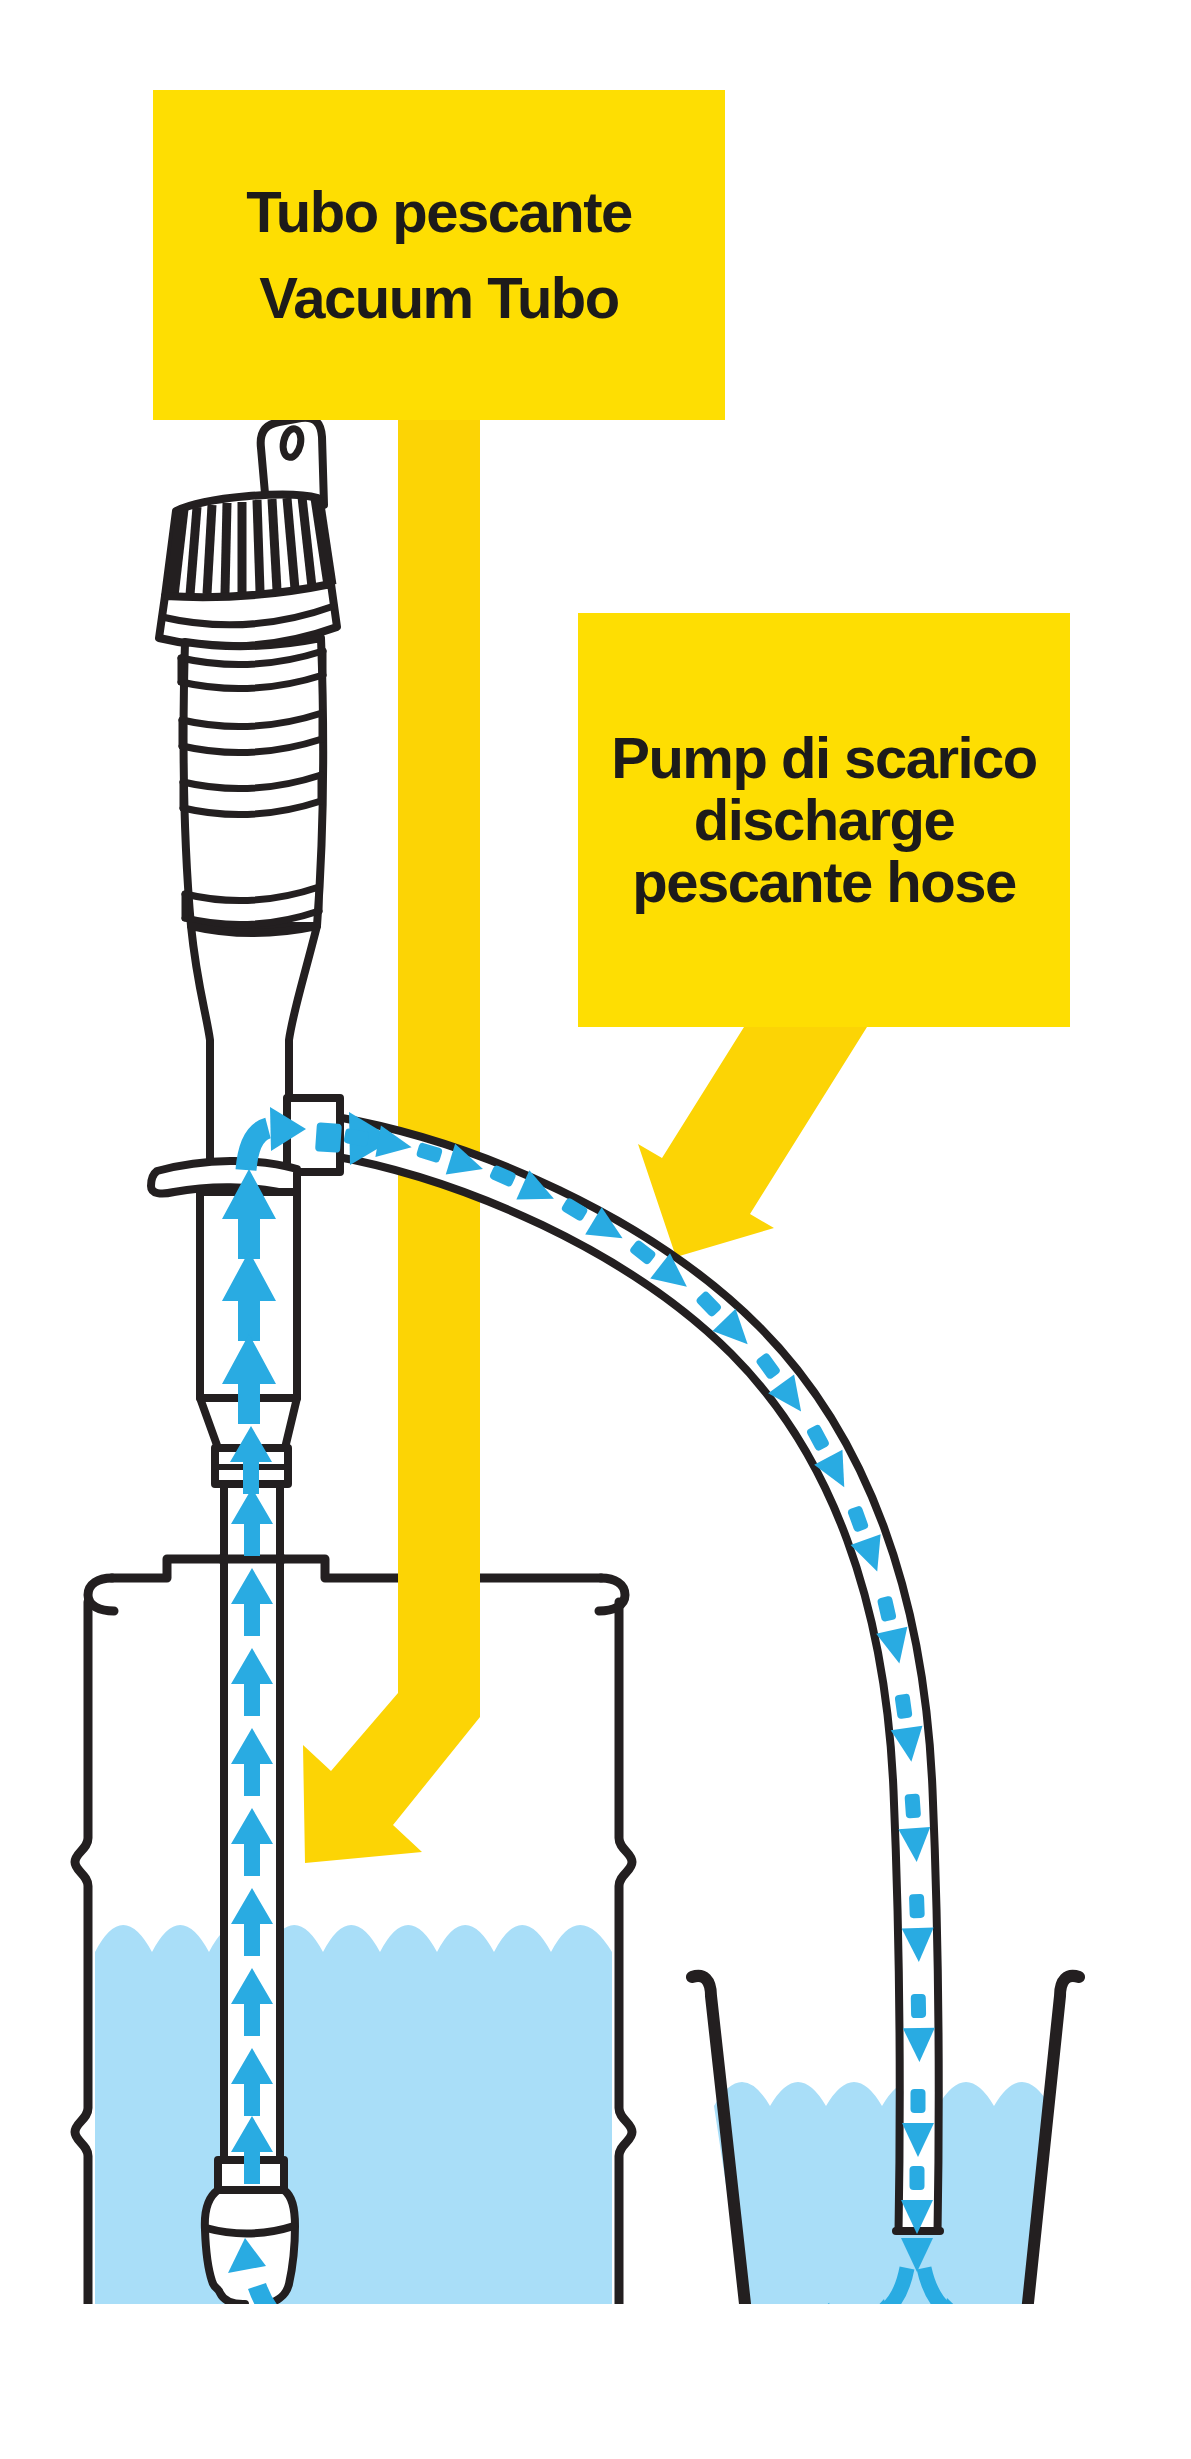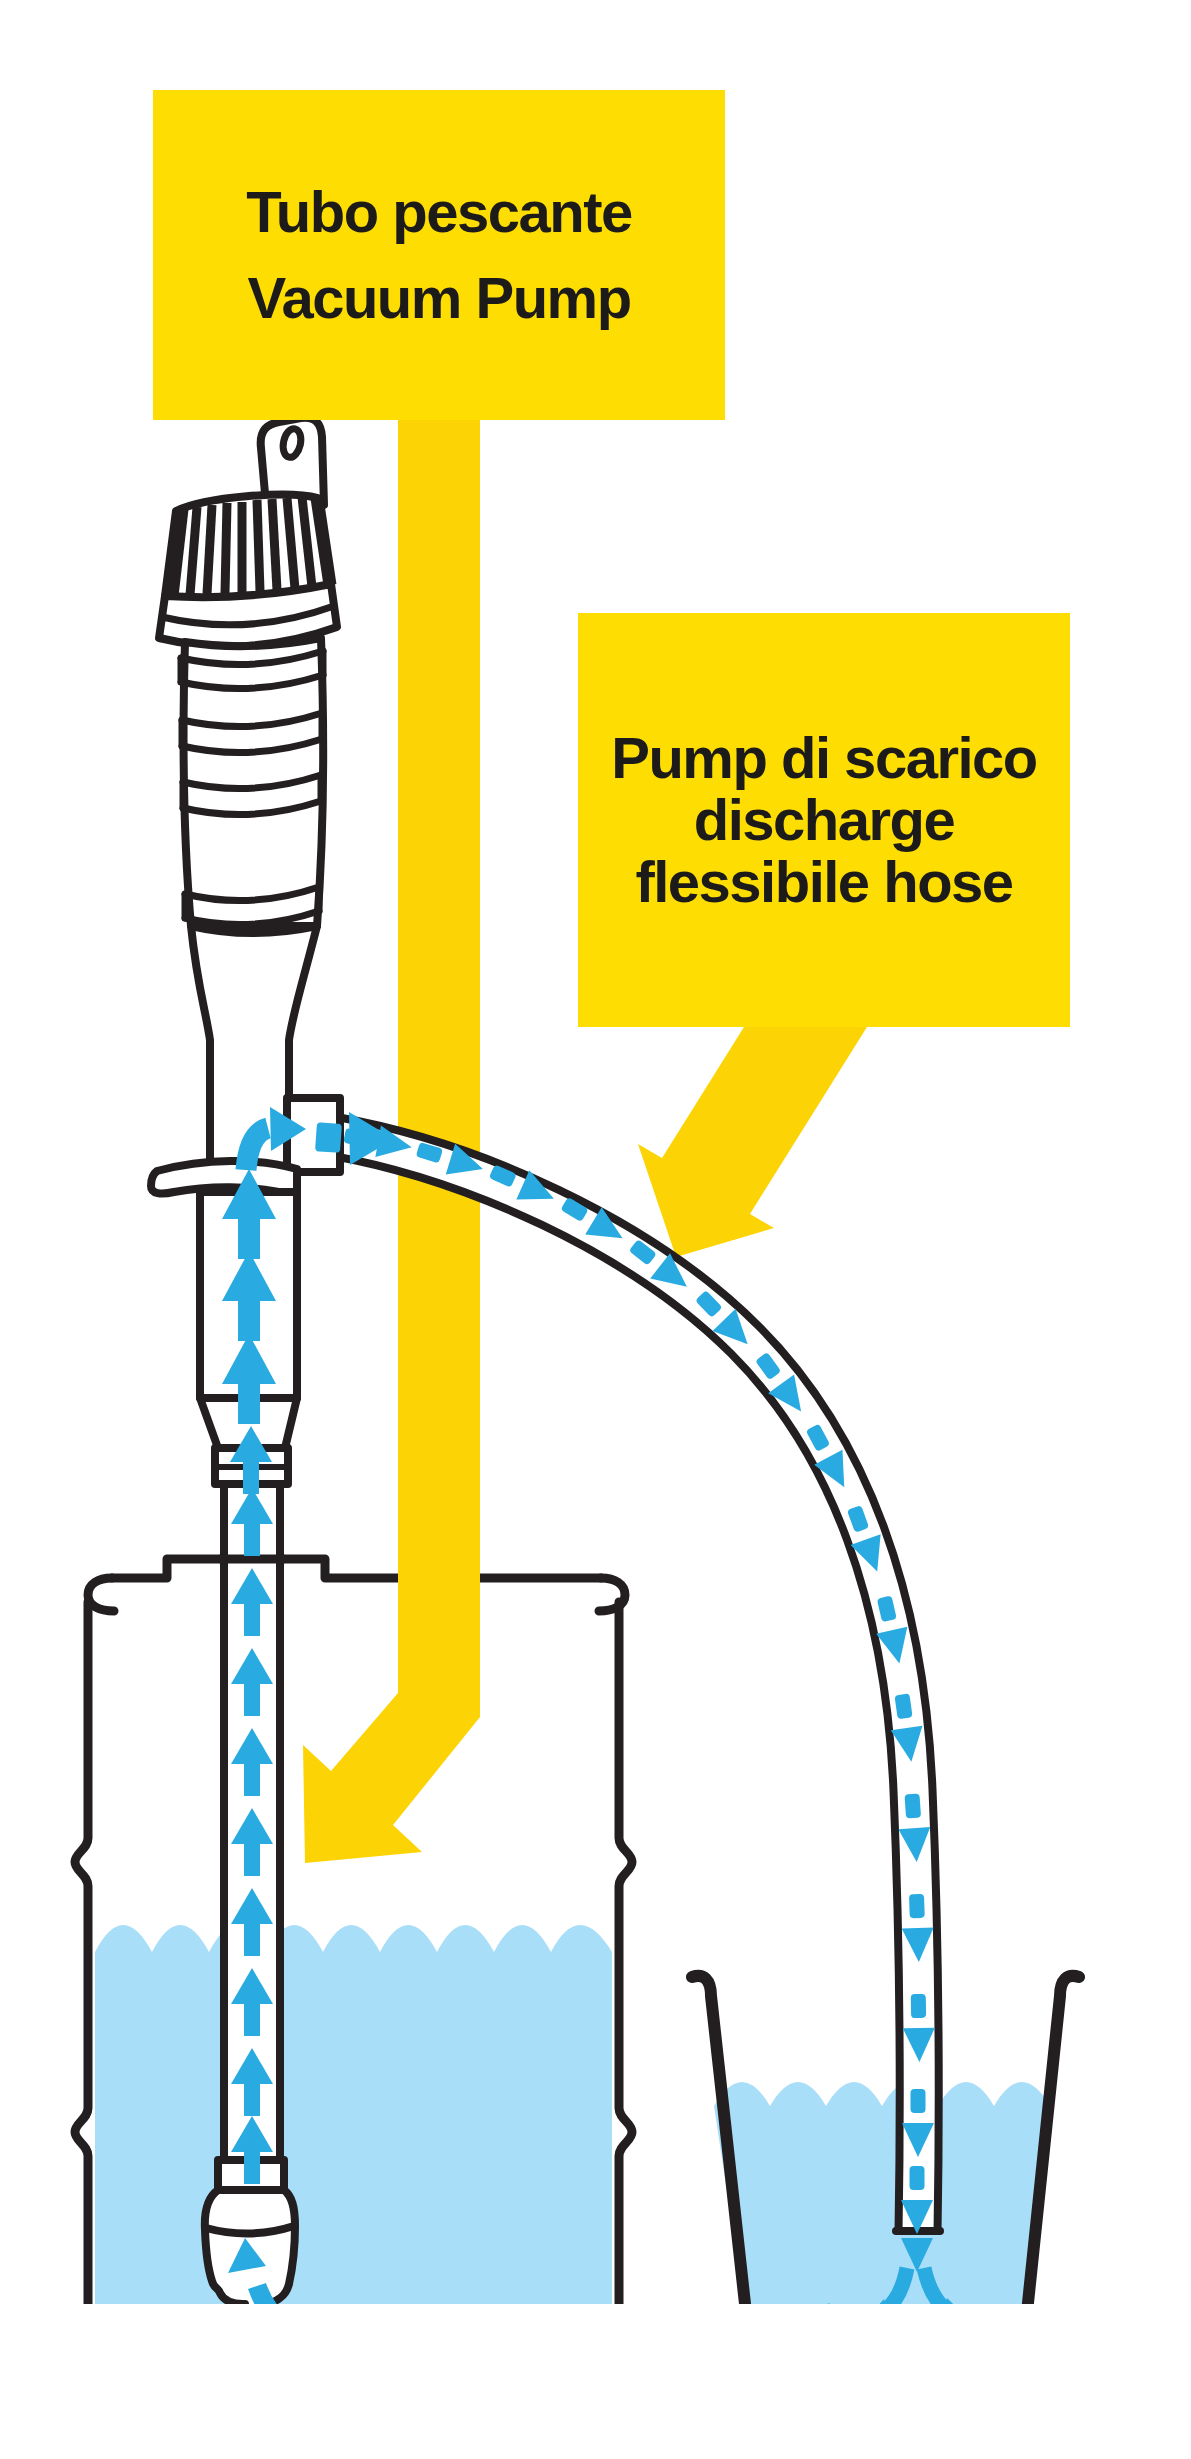--- a/index.html
+++ b/index.html
@@ -233,22 +233,22 @@
     <use href="#la" transform="translate(431,2334)"></use>
     <use href="#la" transform="translate(353,2334)"></use>
     <use href="#la" transform="translate(281,2314) rotate(20)"></use>
     <path class="bluestroke" style="stroke-width:19" d="M 304,2334 Q 270,2324 257,2286"></path>
     <path d="M 228,2273 L 245,2238 L 266,2266 Z"></path>
   </g>
 </svg>
 
 <div class="label-box" id="label-suction">
   <span>Tubo pescante</span>
-  <span class="en-gap">Vacuum Pump</span>
+  <span class="en-gap">Vacuum Tubo</span>
 </div>
 
 <div class="label-box" id="label-discharge">
   <span>Pump di scarico</span>
   <span>discharge</span>
-  <span>flessibile hose</span>
+  <span>pescante hose</span>
 </div>
 
 </div>
 
 </body></html>

